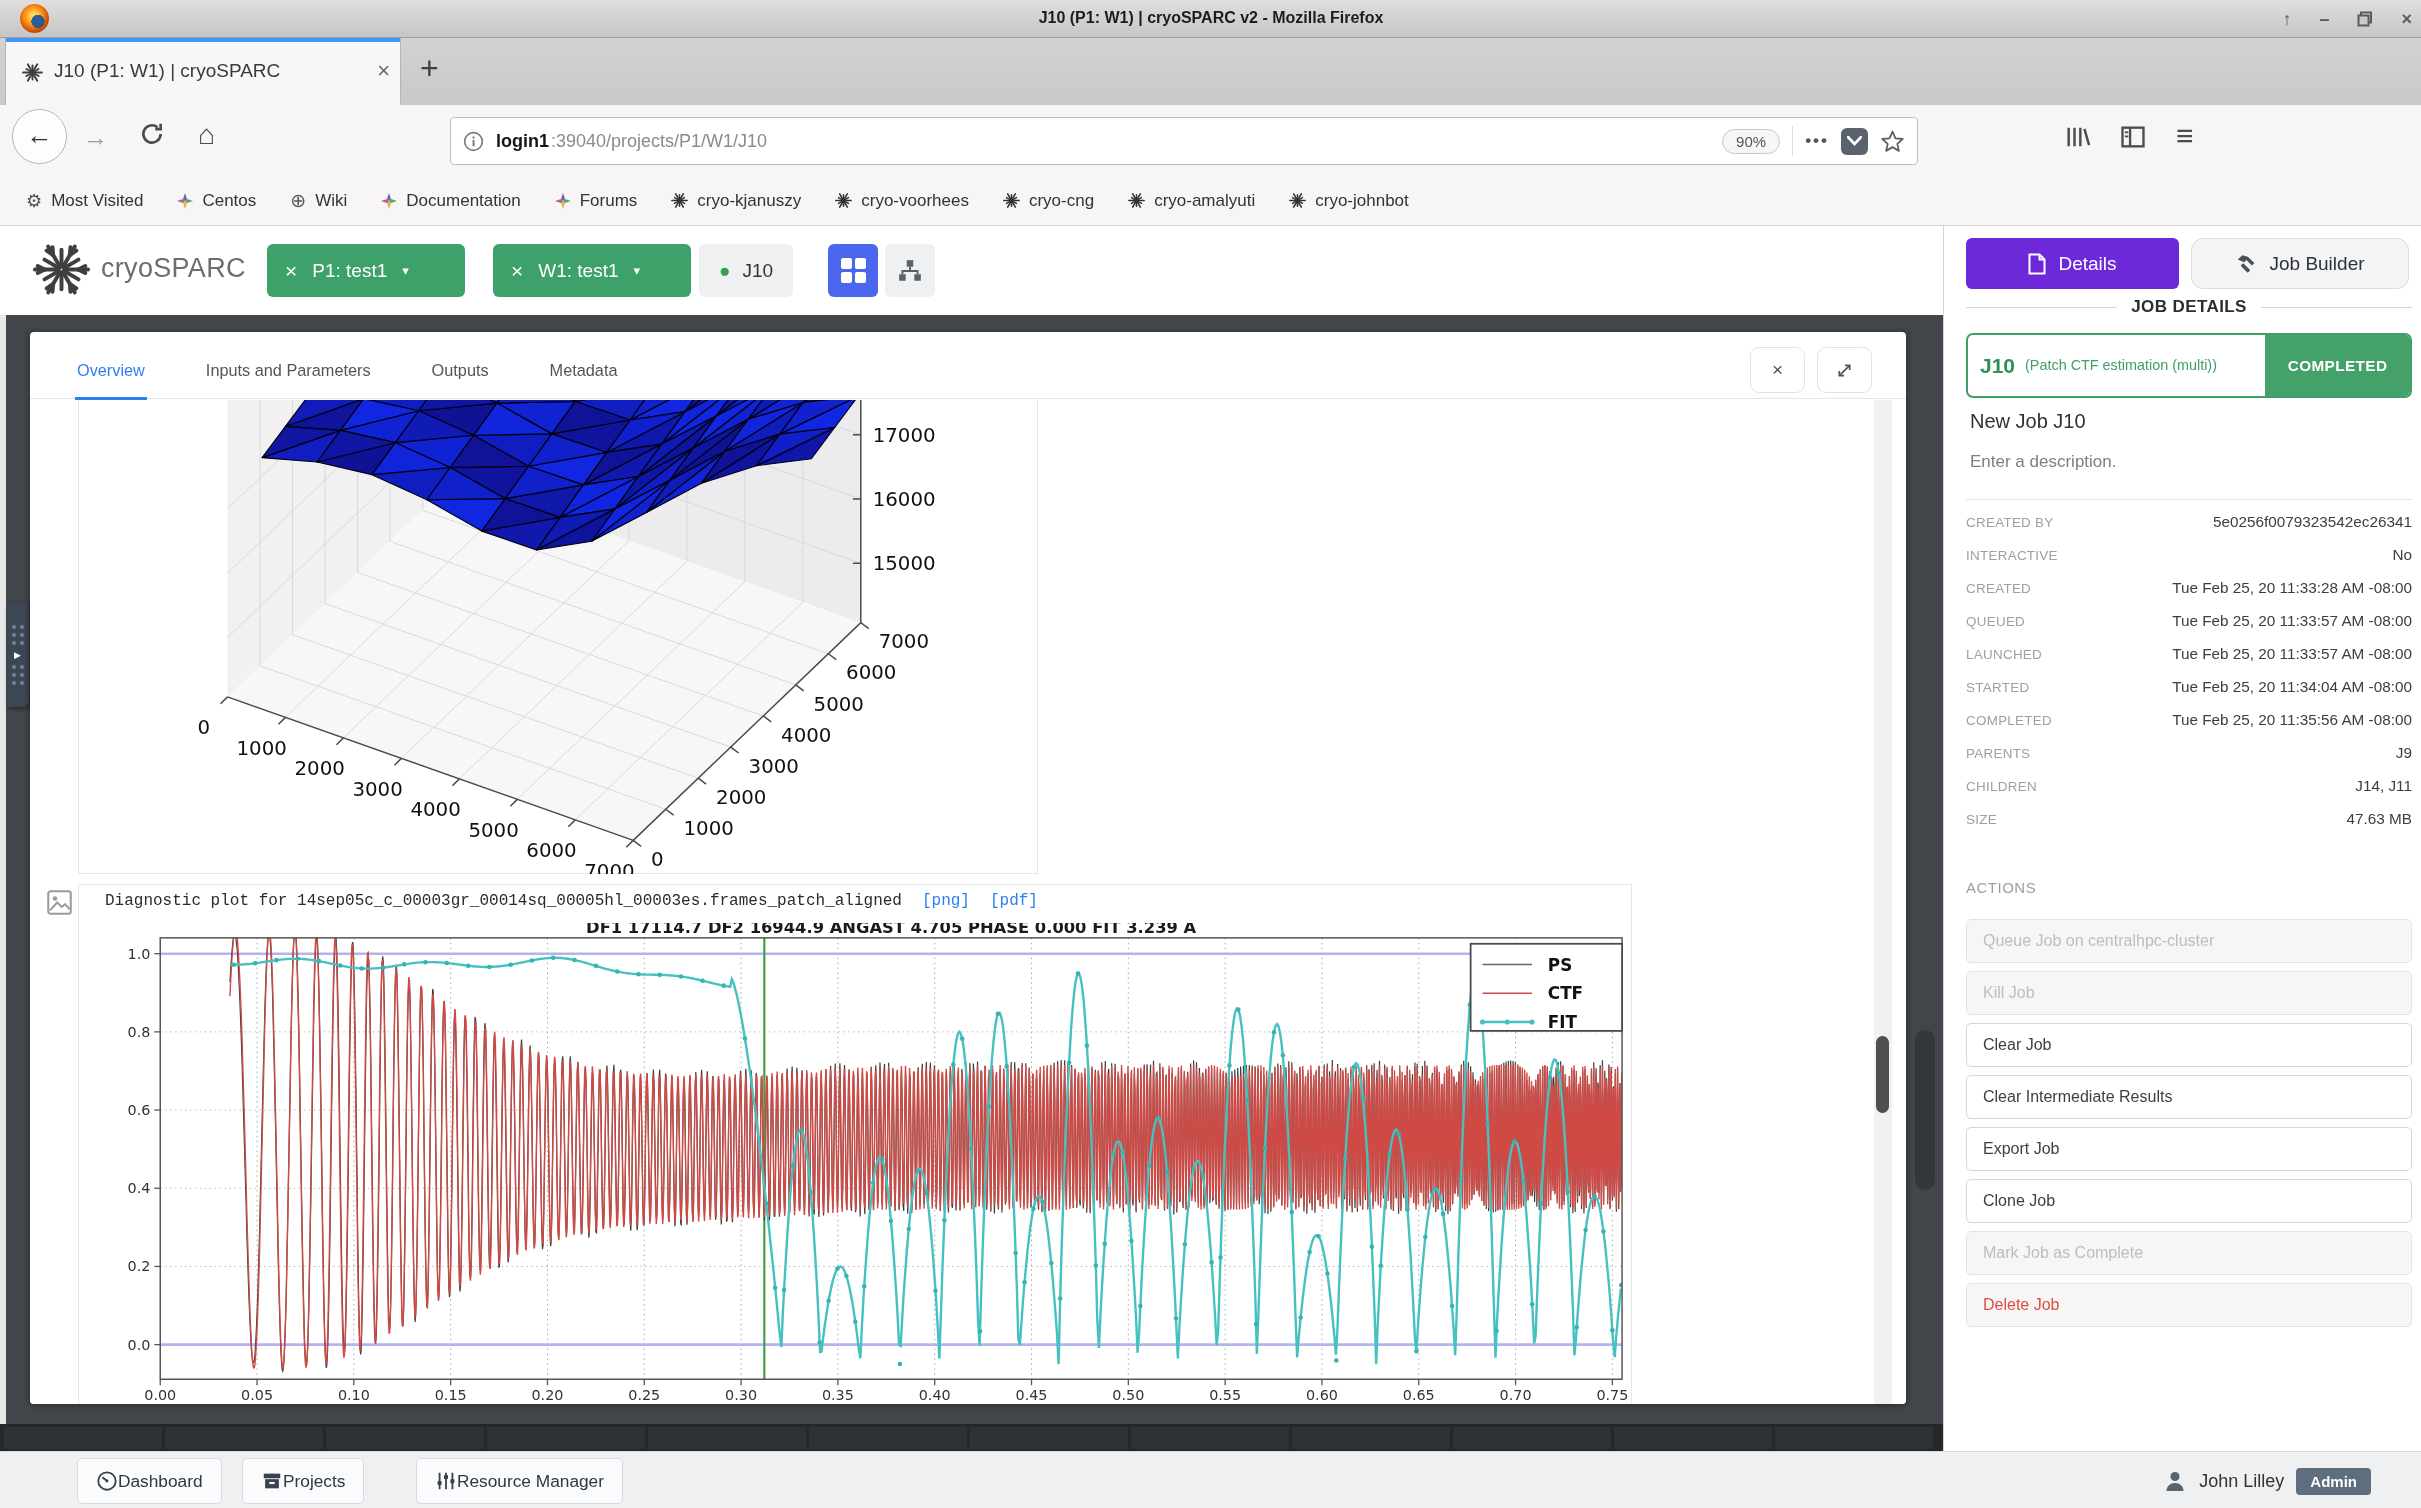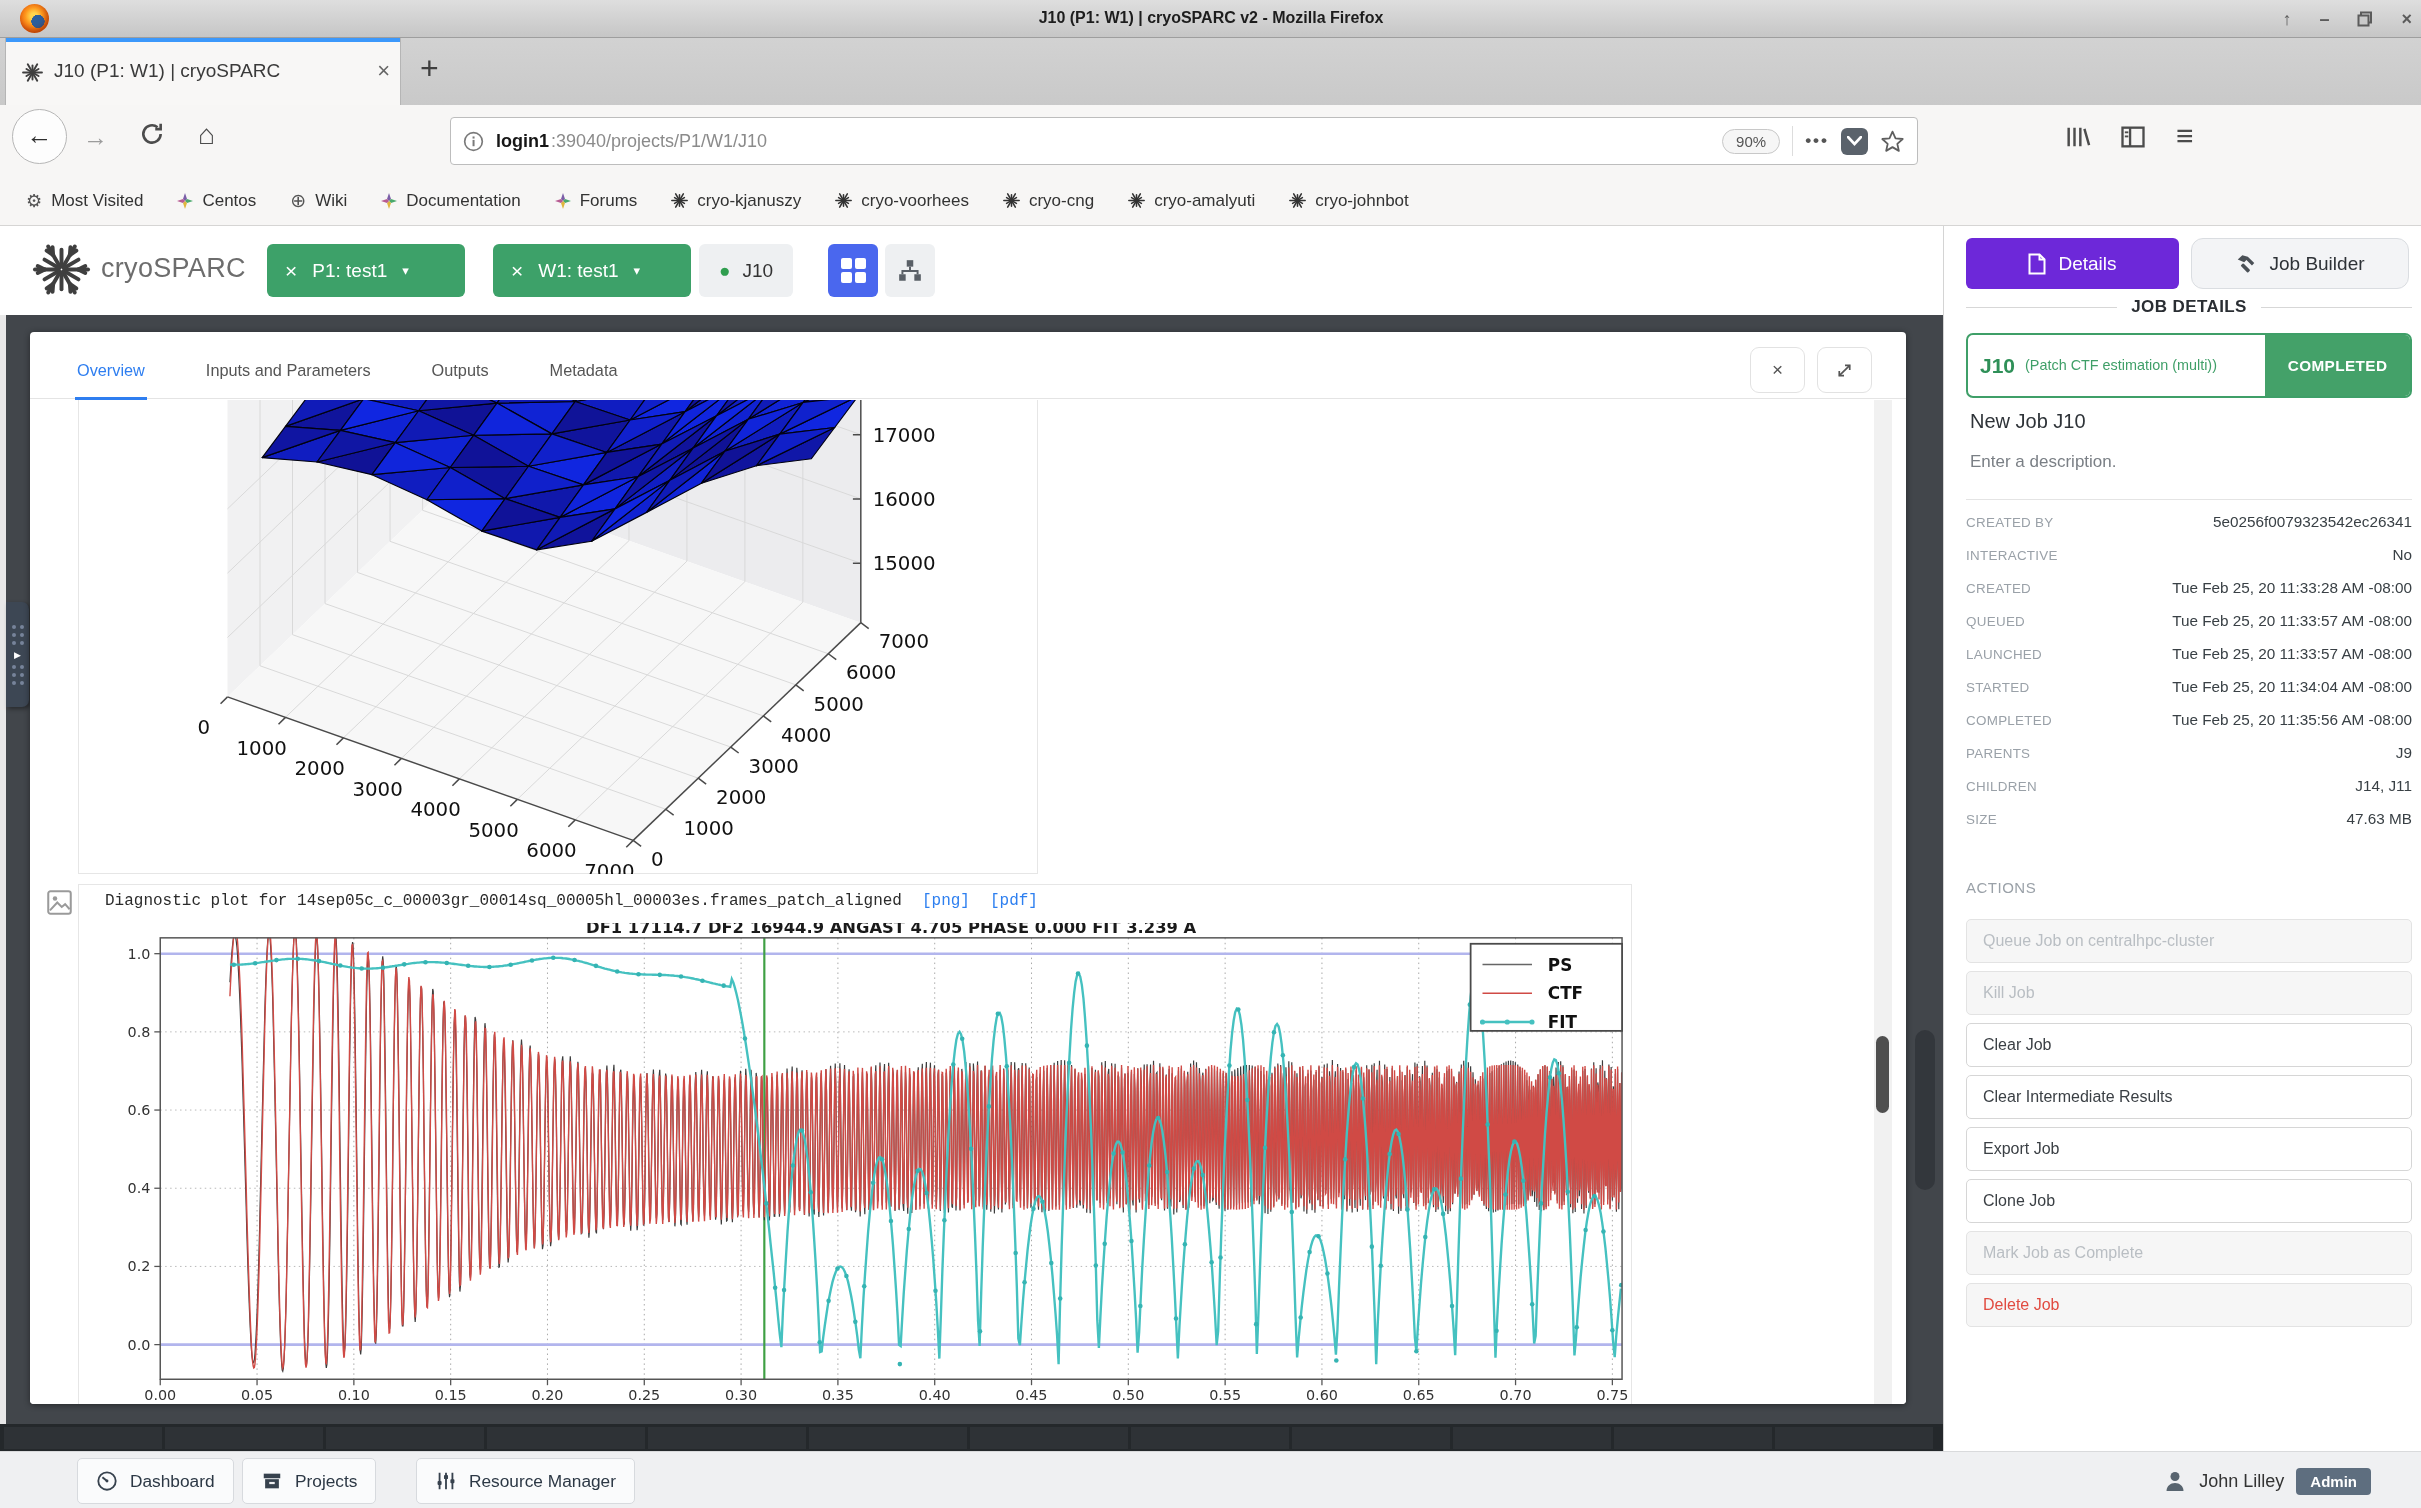--- a/index.html
+++ b/index.html
@@ -139,21 +139,21 @@
   .abtn.disabled { background:#f6f6f6; border:1px solid #e3e3e3; color:#b9bec3; }
   .abtn.danger   { background:#f6f6f6; border:1px solid #e3e3e3; color:#e14b40; }
 
   
   #bottomstrip { position:absolute; left:0; top:1424px; width:1943px; height:28px; background:#24282b;
                  display:flex; gap:3px; padding:3px 0 0 4px; }
   #bottomstrip i { width:158px; height:22px; background:#2e3236; }
   #footer { position:absolute; left:0; top:1451px; width:2422px; height:57px; background:#eff0f2;
             border-top:1px solid #d9dadc; }
   .fbtn { position:absolute; top:6px; height:46px; background:#fafbfc; border:1px solid #d7dade;
-          border-radius:5px; display:flex; align-items:center; gap:12px; padding:0 18px;
+          border-radius:5px; display:flex; align-items:center; padding:0 18px;
           font-size:17.3px; color:#2c3845; }
   #userArea { position:absolute; right:51px; top:6px; height:46px; display:flex; align-items:center; gap:12px; }
   #userName { font-size:18px; color:#333; }
   #roleBadge { background:#5e6e7f; color:#fff; font-size:15px; font-weight:bold; border-radius:4px;
                padding:5px 14px; }
 
   svg { display:block; }
 </style>
 </head>
 <body>

